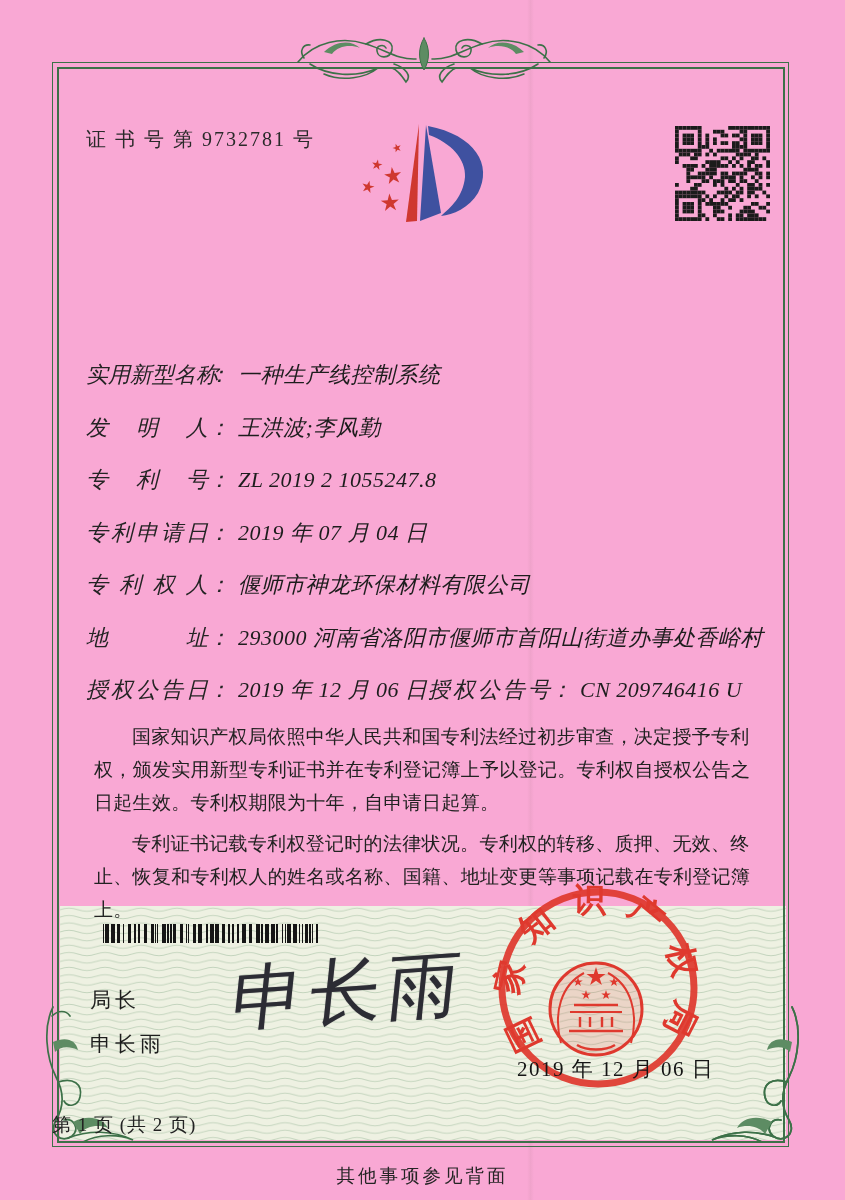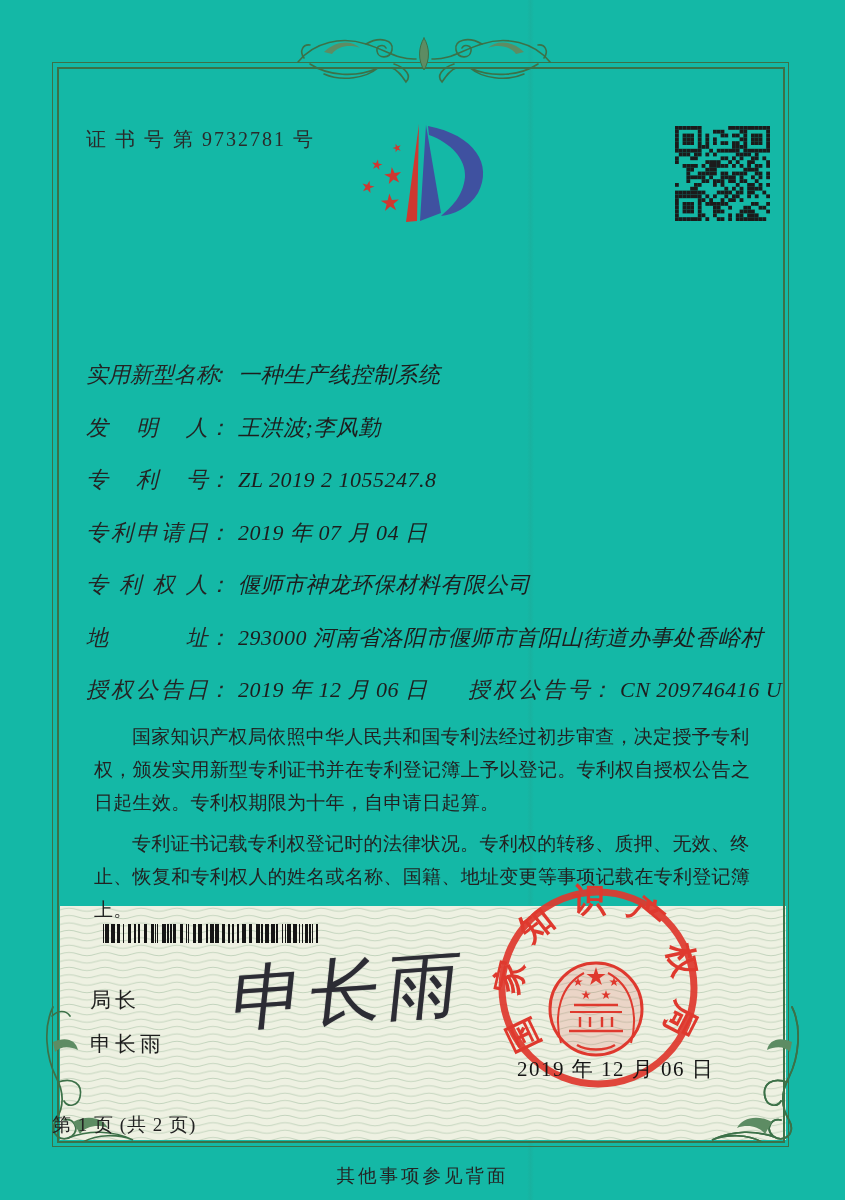--- a/index.html
+++ b/index.html
@@ -1,30 +1,30 @@
 <!DOCTYPE html>
 <html><head>
 <meta charset="utf-8">
 <style>
   html,body{margin:0;padding:0;background:#e8e4d8;}
-  .page{position:relative;width:845px;height:1200px;background:#14b8a6;overflow:hidden;
+  .page{position:relative;width:845px;height:1200px;background:#f9a8d4;overflow:hidden;
         font-family:"Liberation Serif","DejaVu Serif",serif;color:#1f1f1f;}
   .abs{position:absolute;}
   
   .frame-outer{left:52px;top:62px;width:737px;height:1085px;border:1.5px solid #3c7148;box-sizing:border-box;}
   .frame-inner{position:absolute;left:3.5px;top:3.5px;right:3.5px;bottom:3.5px;border:2px solid #3c7148;}
   .crease{left:527px;top:0;width:7px;height:1200px;background:linear-gradient(90deg,rgba(0,0,0,0),rgba(90,80,60,.06),rgba(0,0,0,0));}
   .cert-no{left:86px;top:126px;font-size:20px;letter-spacing:2px;color:#2a2a2a;}
   .title{left:0;right:0;top:248px;text-align:center;font-size:45px;font-weight:700;letter-spacing:5px;color:#151515;}
   
   .row{position:absolute;left:86px;width:680px;height:30px;font-size:22px;white-space:nowrap;font-style:italic;}
   .lbl{display:inline-block;width:122px;text-align:justify;text-align-last:justify;vertical-align:top;color:#242424;}
   .colon{display:inline-block;margin-right:8px;color:#242424;}
   .val{letter-spacing:.5px;color:#1d1d1d;}
-  .pair2{position:absolute;left:342px;top:0;white-space:nowrap;margin-left:40px;}
+  .pair2{position:absolute;left:342px;top:0;white-space:nowrap;}
   .paras{left:86px;top:712px;width:674px;font-size:19px;line-height:1.74;color:#222;}
   .paras p{margin:8px;text-indent:2em;letter-spacing:.3px;}
   
   .band{left:60px;top:906px;width:726px;height:234px;}
   .officer-title{left:90px;top:986px;font-size:21px;letter-spacing:4px;color:#1d1d1d;z-index:4;}
   .officer-name{left:90px;top:1030px;font-size:21px;letter-spacing:4px;color:#1d1d1d;z-index:4;}
   .signature{left:232px;top:944px;font-size:72px;color:#2c2c34;letter-spacing:6px;
              transform:rotate(-4deg) skewX(-10deg);text-shadow:0 0 1px rgba(44,44,52,.55);z-index:4;}
   .seal{left:481px;top:871px;z-index:3;}
   .seal-date{left:517px;top:1055px;font-size:21px;letter-spacing:1.5px;color:#141414;z-index:5;}

